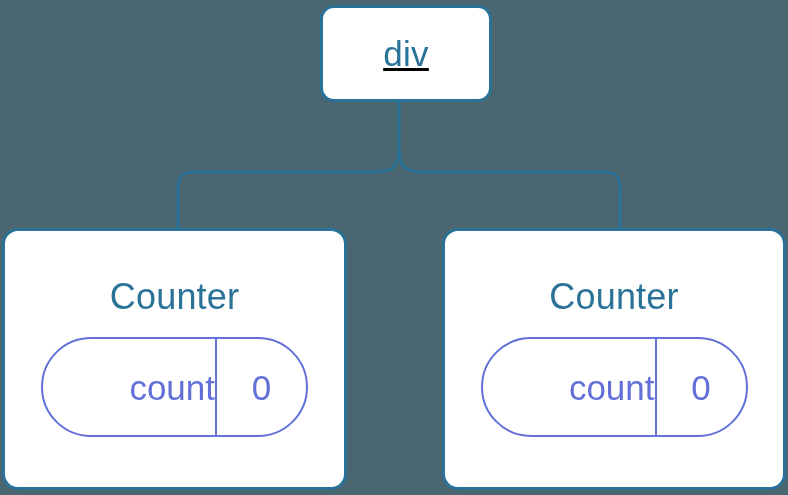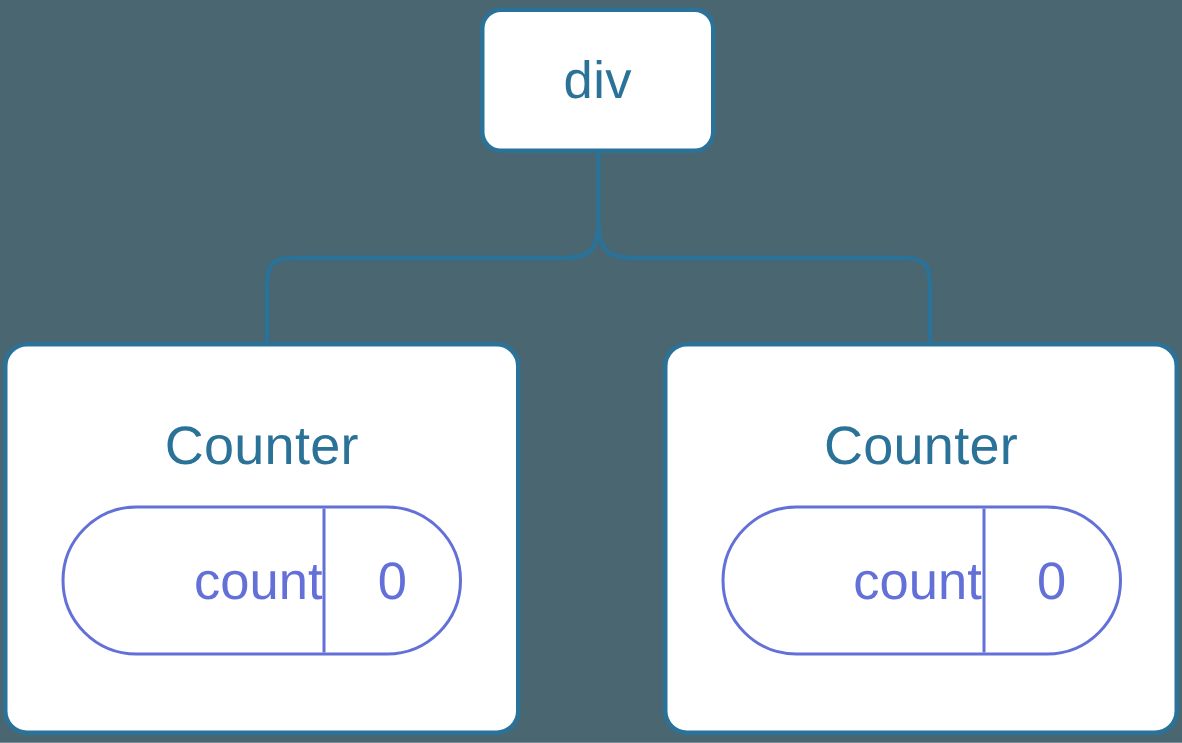--- a/index.html
+++ b/index.html
@@ -35,23 +35,24 @@
     border: 3px solid #2b7299;
     border-radius: 14px;
     box-sizing: border-box;
     display: flex;
     flex-direction: column;
     align-items: center;
   }
   .node-root {
     left: 320px;
     top: 5px;
-    width: 157px;
+    width: 172px;
     height: 97px;
     justify-content: center;
+    text-decoration: underline;
   }
   .node-child {
     top: 228px;
     height: 262px;
     border-radius: 16px;
     justify-content: flex-start;
   }
   .node-child.left  { left: 2px;   width: 345px; }
   .node-child.right { left: 442px; width: 344px; }
 

